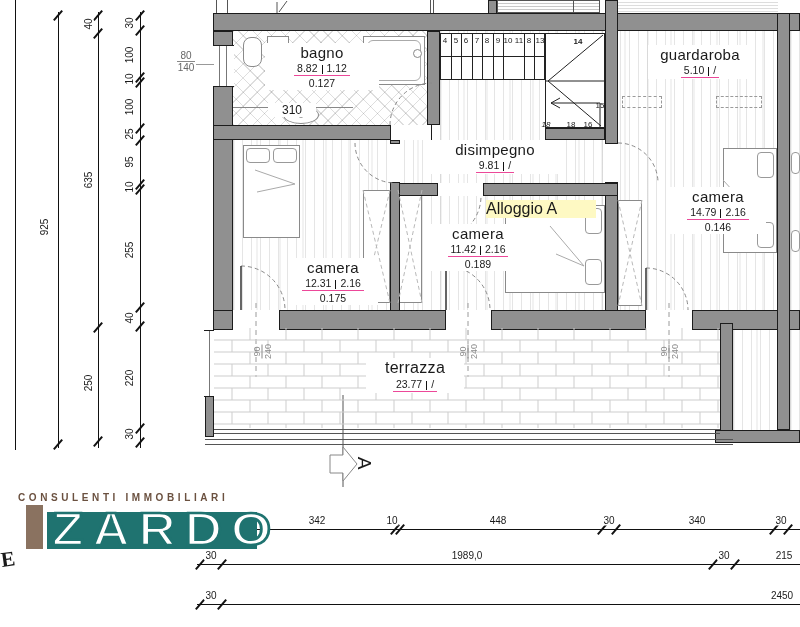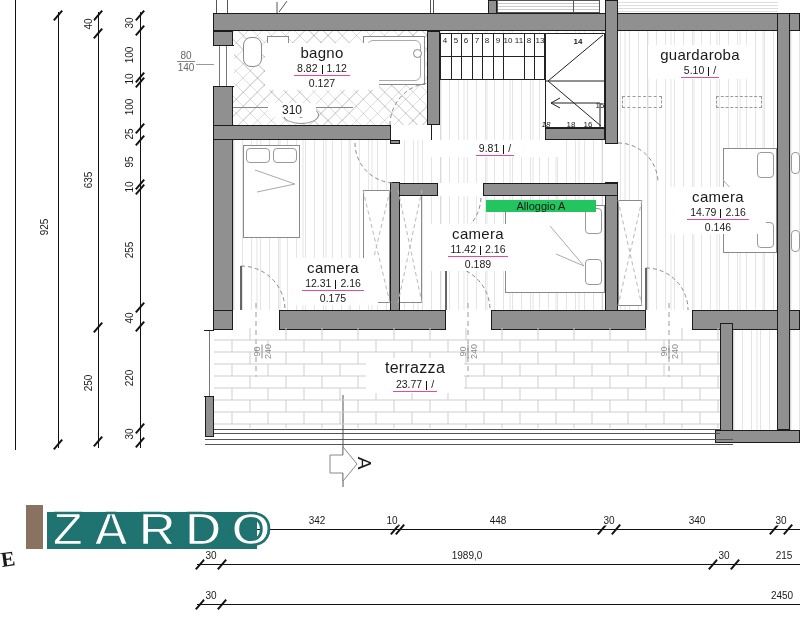--- a/index.html
+++ b/index.html
@@ -347,20 +347,21 @@
   <div class="rlabel" style="left:265px;top:43px;width:110px;">
     <div class="rname">bagno</div>
     <div class="rnums">
         <span>8.82</span>
         <span class="vb"></span>
         <span>1.12</span>
       </div>
     <div class="rbot">0.127</div>
   </div>
   <div class="rlabel" style="left:428px;top:140px;width:130px;">
+    <div class="rname">disimpegno</div>
     <div class="rnums">
         <span>9.81</span>
         <span class="vb"></span>
         <span>/</span>
       </div>
 
   </div>
   <div class="rlabel" style="left:648px;top:45px;width:100px;">
     <div class="rname">guardaroba</div>
     <div class="rnums">
@@ -400,21 +401,21 @@
   <div class="rlabel" style="left:366px;top:358px;width:94px;">
     <div class="rname" style="font-size:16px;">terrazza</div>
     <div class="rnums">
         <span>23.77</span>
         <span class="vb"></span>
         <span>/</span>
       </div>
 
   </div>
 
-  <div class="abs" style="left:486px;top:200px;width:110px;font-size:11px;background:#22c55e;text-align:center;">Alloggio A</div>
+  <div class="abs" style="left:486px;top:200px;width:110px;font-size:16px;background:#fef9c3;">Alloggio A</div>
 
   <div class="abs" style="left:268px;top:103px;width:48px;font-size:12px;text-align:center;background:#fff;">310</div>
 
   <div class="winlabel" style="left:168px;top:50px;width:36px;">
     <span class="t">80</span><br>
     <span>140</span>
   </div>
   <div class="thin" style="left:196px;top:64px;width:18px;height:1px;background:#999;"></div>
 
   <div class="doorlabel" style="left:244px;top:341px;">
@@ -494,18 +495,19 @@
       <span class="dlab" style="left: 697px; top: 520px;">340</span>
       <span class="dlab" style="left: 781px; top: 520px;">30</span>
       <span class="dlab" style="left: 211px; top: 555px;">30</span>
       <span class="dlab" style="left: 467px; top: 555px;">1989,0</span>
       <span class="dlab" style="left: 724px; top: 555px;">30</span>
       <span class="dlab" style="left: 784px; top: 555px;">215</span>
       <span class="dlab" style="left: 211px; top: 595px;">30</span>
       <span class="dlab" style="left: 782px; top: 595px;">2450</span>
     </div>
 
+  <div id="logo-tagline" style="left: 18px; top: 492px; color: rgb(107, 81, 64);">CONSULENTI IMMOBILIARI</div>
   <div class="abs" id="logo-tan" style="left: 26px; top: 505px; width: 17px; height: 44px; background: rgb(138, 114, 96);"></div>
   <div class="abs" id="logo-teal" style="left: 47px; top: 512px; width: 210px; height: 37px; background: rgb(31, 115, 112);"></div>
   <div id="logo-name" style="left: 52px; top: 507px; -webkit-text-stroke: 2.5px rgb(31, 115, 112);">ZARDO</div>
   <div id="stray-e" style="left:1px;top:547px;">E</div>
 
 </div>
 
 </body></html>

